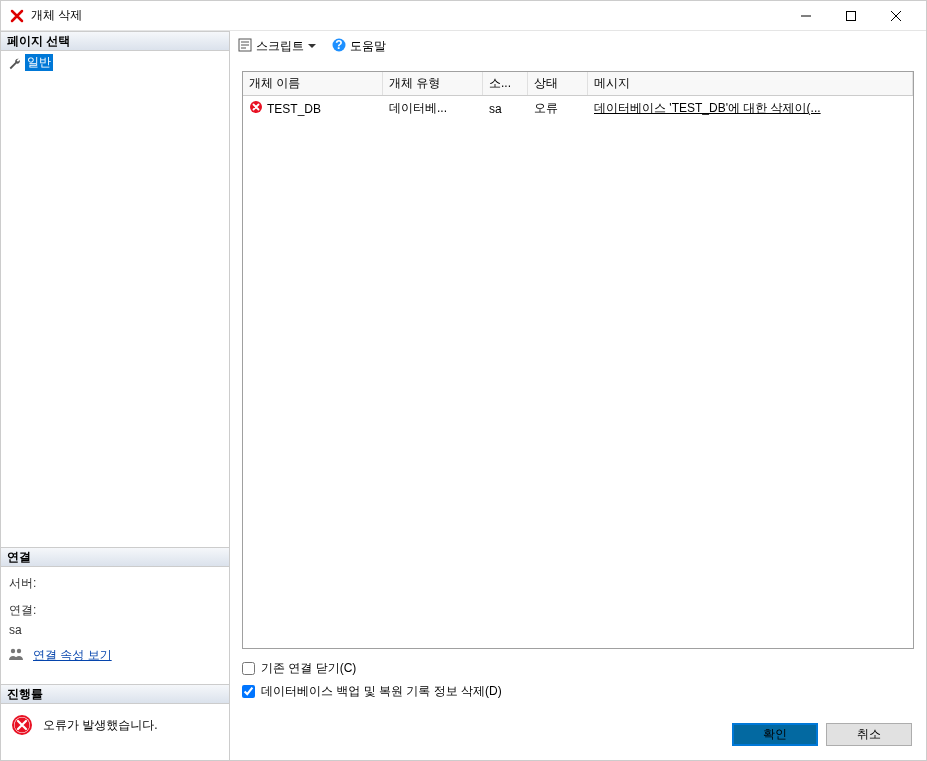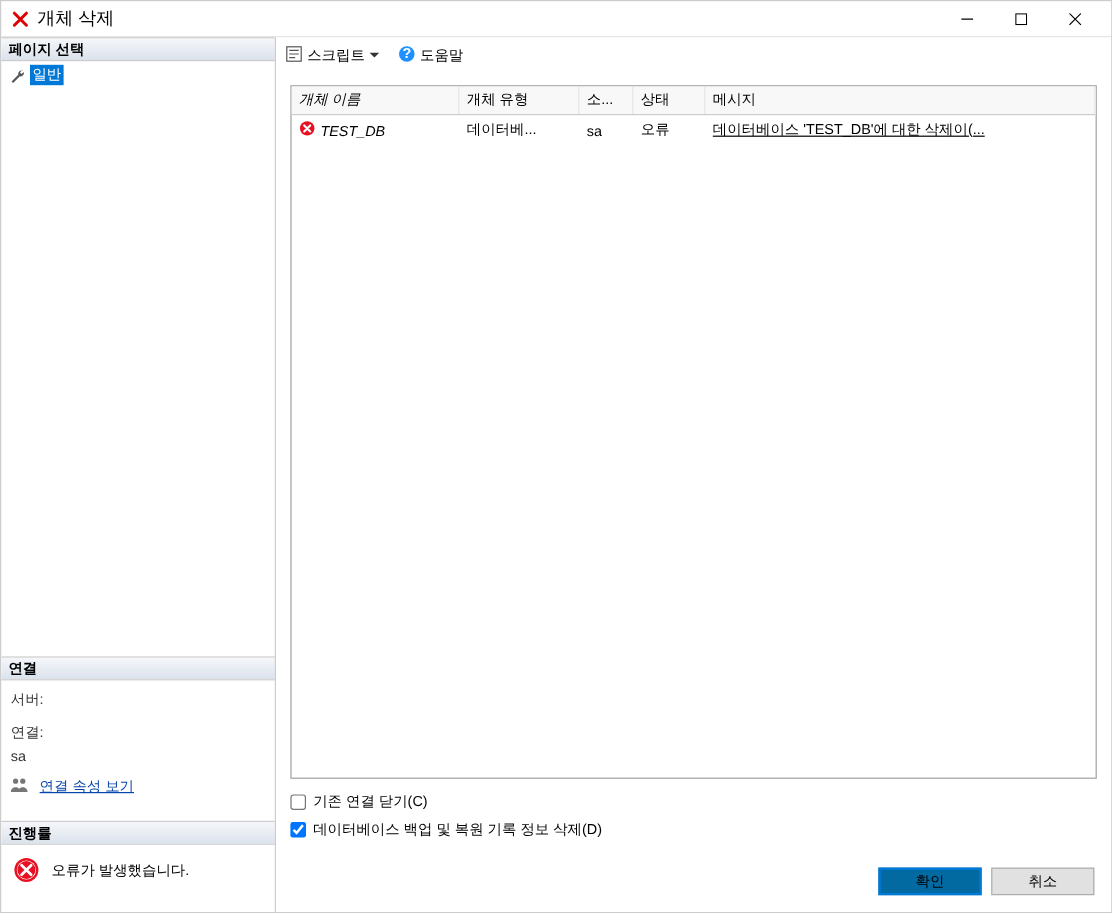--- a/index.html
+++ b/index.html
@@ -1,20 +1,20 @@
 <!DOCTYPE html>
 <html><head>
   <meta charset="utf-8">
   <style>
     * { margin: 0; padding: 0; box-sizing: border-box; font-family: "Malgun Gothic", "Segoe UI", sans-serif; font-size: 12px; }
     body { background: #fff; width: 927px; height: 761px; display: flex; flex-direction: column; border: 1px solid #ccc; }
     
     .titlebar { display: flex; align-items: center; height: 30px; padding: 0 8px; border-bottom: 1px solid #e5e5e5; }
     .titlebar-icon { margin-right: 6px; display: flex; align-items: center; }
-    .titlebar-text { flex: 1; font-size: 15px; }
+    .titlebar-text { flex: 1; font-size: 12px; }
     .win-controls { display: flex; gap: 0; }
     .win-btn { width: 45px; height: 28px; display: flex; align-items: center; justify-content: center; }
     .win-btn svg { display: block; }
 
     .body-area { flex: 1; display: flex; min-height: 0; }
     
     .sidebar { width: 228px; display: flex; flex-direction: column; }
     .sidebar-section-header { 
       background: linear-gradient(#f5f7fa, #dbe2ec); 
       padding: 3px 6px; 
@@ -49,21 +49,21 @@
     .content { flex: 1; display: flex; flex-direction: column; padding: 10px 12px 6px 12px; min-height: 0; }
     .content-label { margin-bottom: 6px; }
     
     .grid-wrap { flex: 1; border: 1px solid #a0a0a0; background: #fff; min-height: 0; overflow: hidden; }
     .grid-header { display: flex; background: #fff; border-bottom: 1px solid #ccc; }
     .grid-header-cell { padding: 3px 6px; border-right: 1px solid #e0e0e0; background: #f8f8f8; white-space: nowrap; overflow: hidden; text-overflow: ellipsis; }
     .grid-row { display: flex; padding: 2px 0; align-items: center; }
     .grid-cell { padding: 2px 6px; white-space: nowrap; overflow: hidden; text-overflow: ellipsis; display: flex; align-items: center; gap: 4px; }
     .grid-cell a { color: #000; text-decoration: underline; }
     
-    .col-name { width: 140px; font-style: italic; }
+    .col-name { width: 140px; }
     .col-type { width: 100px; }
     .col-owner { width: 45px; }
     .col-status { width: 60px; }
     .col-msg { flex: 1; }
 
     .checkbox-area { padding: 8px 0 4px 0; }
     .checkbox-row { display: flex; align-items: center; gap: 6px; padding: 3px 0; }
     .checkbox-row input { width: 13px; height: 13px; }
 
     .footer { display: flex; justify-content: flex-end; gap: 8px; padding: 10px 14px 14px 14px; }

